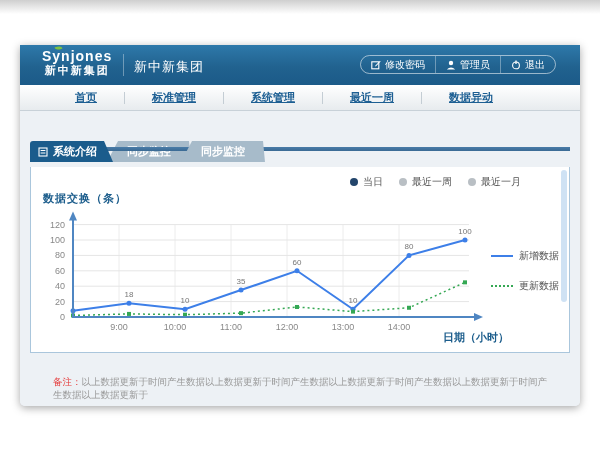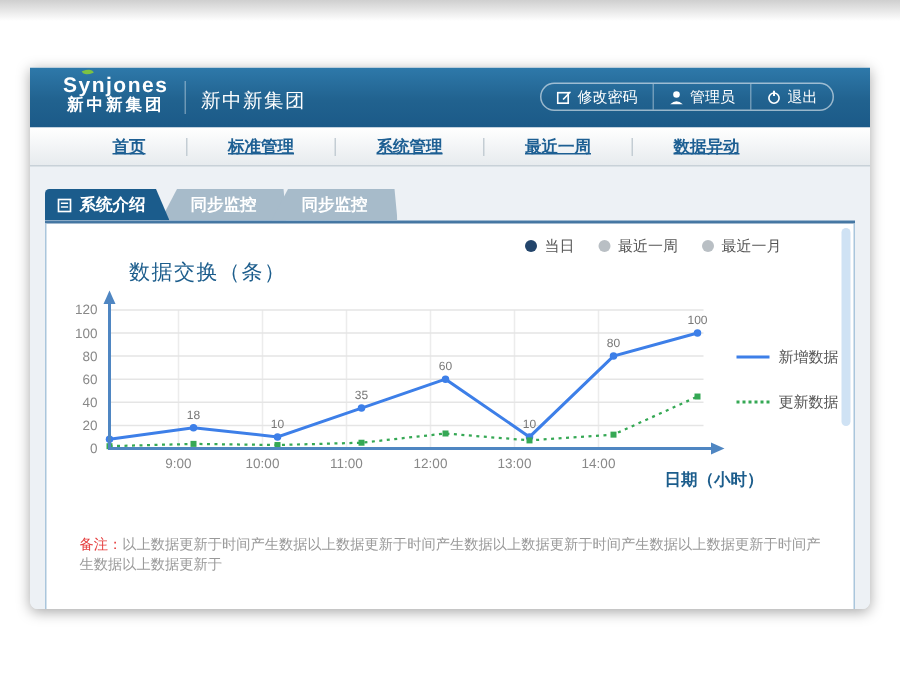--- a/index.html
+++ b/index.html
@@ -28,39 +28,39 @@
 
   
   .nav { position:absolute; left:0; top:40px; width:100%; height:26px;
          background:linear-gradient(180deg,#ffffff,#e7ebee); border-bottom:1px solid #c8d1d8;
          display:flex; align-items:center; padding-left:28px; }
   .nav-item { color:#1d5f93; font-size:11px; font-weight:bold; padding:0 27px; cursor:pointer; white-space:nowrap;text-decoration:underline; }
   .nav-sep { width:1px; height:12px; background:#c4cdd4; }
 
   
   .content { position:absolute; left:0; top:67px; width:100%; bottom:0; background:#edf1f5; }
-  .tabs { position:absolute; left:10px; top:14px; height:21px; display:flex; align-items:flex-end; }
+  .tabs { position:absolute; left:10px; top:29px; height:21px; display:flex; align-items:flex-end; }
   .tab { height:21px; display:flex; align-items:center; color:#fff; font-size:11px; font-weight:bold; cursor:pointer; }
   .tab.active { background:#1b5c8c; padding:0 16px 0 8px; gap:5px; border-radius:3px 3px 0 0;
                 clip-path:polygon(0 0,calc(100% - 9px) 0,100% 100%,0 100%); z-index:3; }
   .tab.inactive { background:#a7bbca; padding:0 20px; margin-left:-6px;
                   clip-path:polygon(11px 0,calc(100% - 2px) 0,100% 100%,0 100%); }
   .tab.inactive:nth-child(3) { z-index:1; margin-left:-10px; }
   .tab-strip { position:absolute; left:10px; top:35px; width:540px; height:4px;
                background:linear-gradient(180deg,#4a7ca8,#3a6a94); }
-  .panel { position:absolute; left:10px; top:37px; width:540px; height:300px; background:#ffffff;
+  .panel { position:absolute; left:10px; top:55px; width:540px; height:186px; background:#ffffff;
            border:1px solid #aac6dc; border-top:none; }
 
   
   .radio-row { position:absolute; top:8px; right:48px; display:flex; gap:16px; align-items:center; }
   .radio { display:flex; align-items:center; gap:5px; font-size:10px; color:#555; cursor:pointer; }
   .dot { width:8px; height:8px; border-radius:50%; background:#b9bfc4; }
   .dot.sel { background:#23456b; }
 
-  .ylabel { position:absolute; left:12px; top:24px; color:#1c5d8c; font-size:14px; font-weight:normal; letter-spacing:1px;margin-left:43px; }
+  .ylabel { position:absolute; left:12px; top:24px; color:#1c5d8c; font-size:11px; font-weight:bold; letter-spacing:1px; }
   .chart-wrap { position:absolute; left:8px; top:34px; width:480px; height:150px; }
 
   
   .legend { position:absolute; right:10px; top:82px; display:flex; flex-direction:column; gap:16px; }
   .legend-item { display:flex; align-items:center; gap:6px; font-size:10px; color:#555; }
   .lsample { width:22px; height:0; }
   .lsample.solid  { border-top:2px solid #3d7fe8; }
   .lsample.dotted { border-top:2px dotted #35a854; }
 
   .scrollbar { position:absolute; right:2px; top:3px; width:6px; height:132px;

